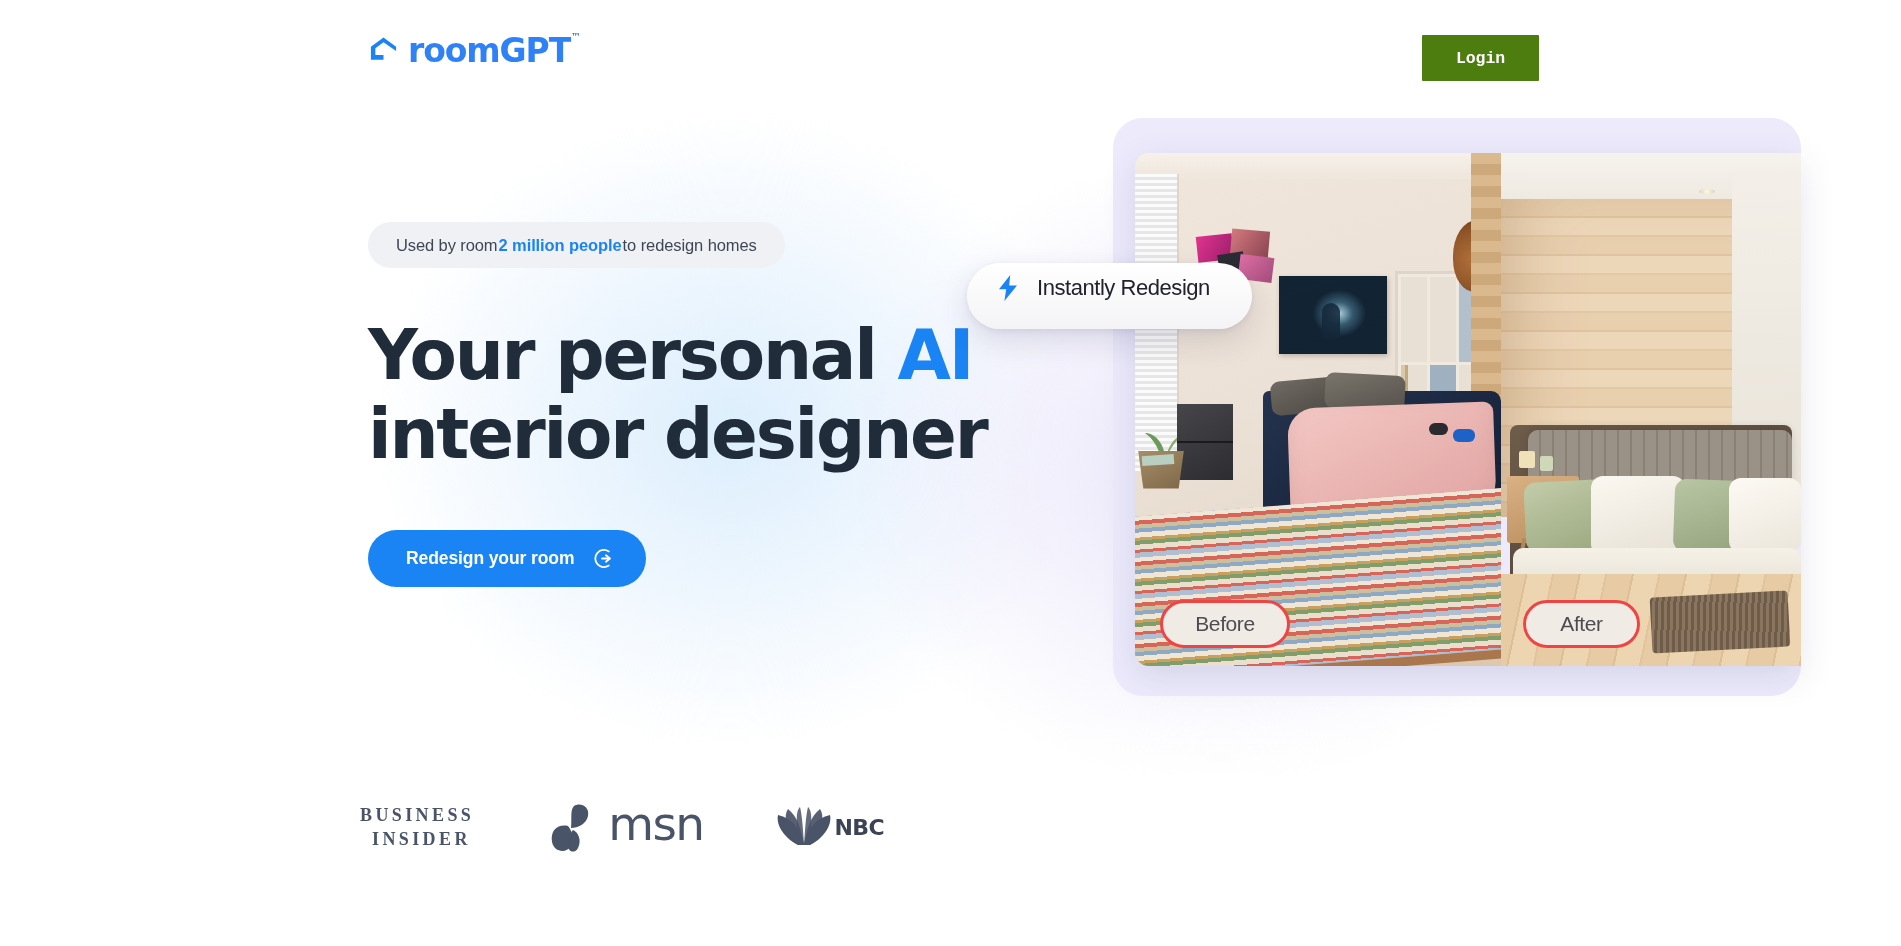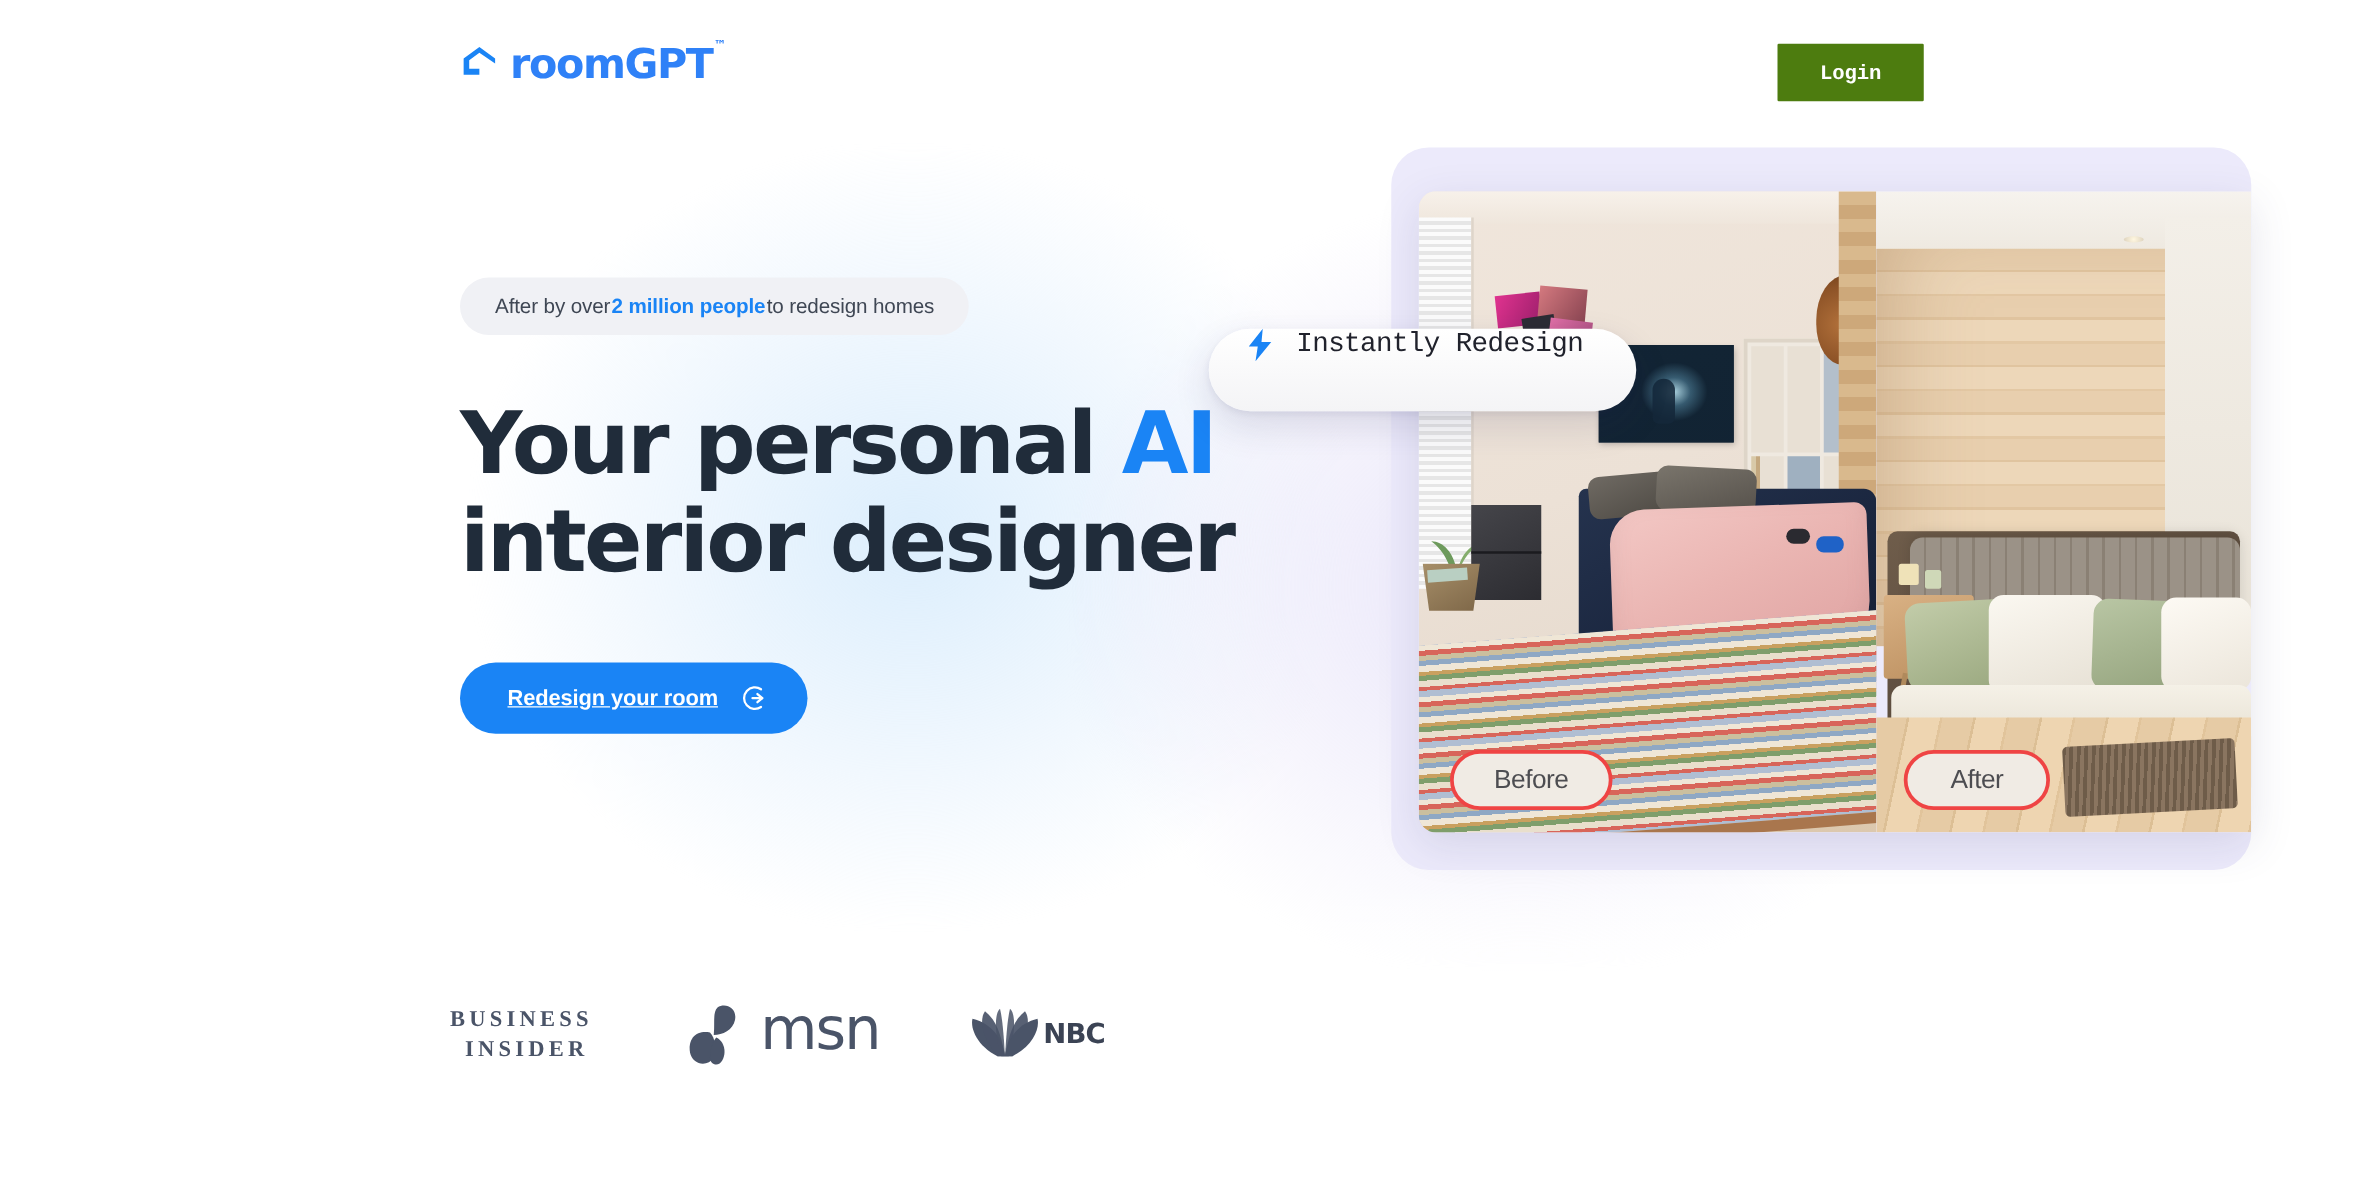--- a/index.html
+++ b/index.html
@@ -134,21 +134,20 @@
     padding: 0 30px 0 38px;
     border: none;
     border-radius: 29px;
     background: #1a84f5;
     color: #fff;
     font-size: 17.5px;
     font-weight: 700;
     letter-spacing: -0.1px;
     cursor: pointer;
     white-space: nowrap;
-    text-decoration: underline;
   }
   .cta-icon { width: 23px; height: 23px; display: block; flex: none; }
 
   
   .hero {
     position: absolute;
     left: 1113px; top: 118px;
     width: 688px; height: 578px;
     z-index: 15;
   }
@@ -365,29 +364,28 @@
     position: absolute; right: 4%; bottom: 3%; width: 46%; height: 11%;
     background: repeating-linear-gradient(95deg,#6e5c49 0 3px,#8a7560 3px 6px);
     border-radius: 4px;
     transform: rotate(-3deg);
   }
 
   
   .pill-instant {
     position: absolute;
     left: 967px; top: 263px;
-    display: flex; gap: 18px;
+    display: flex; align-items: center; gap: 18px;
     height: 66px;
     padding: 0 42px 16px 30px;
     border-radius: 33px;
     background: linear-gradient(to bottom,#ffffff,#f4f4f6);
     box-shadow: 0 12px 30px rgba(44,44,90,0.14), 0 2px 6px rgba(44,44,90,0.08);
     z-index: 30;
     white-space: nowrap;
-    font-family: Liberation Mono, monospace;
   }
   .bolt { width: 22px; height: 26px; display: block; flex: none; }
   .pill-instant span {
     font-size: 22px;
     font-weight: 500;
     color: #20222c;
     letter-spacing: -0.45px;
   }
 
   .tag {
@@ -493,21 +491,21 @@
       <span class="logo-tm">™</span>
     </span>
   </a>
 
   <button class="login-btn">Login</button>
 </header>
 
 <section class="left-col">
 
   <div class="badge">
-    <span>After by over </span>
+    <span>Used by room </span>
       <b>2 million people</b>
       <span> to redesign homes</span>
   </div>
 
   <h1 class="headline">
     <span>Your personal </span><span class="ai">AI</span><br>
     <span>interior designer</span>
   </h1>
 
   <button class="cta">

